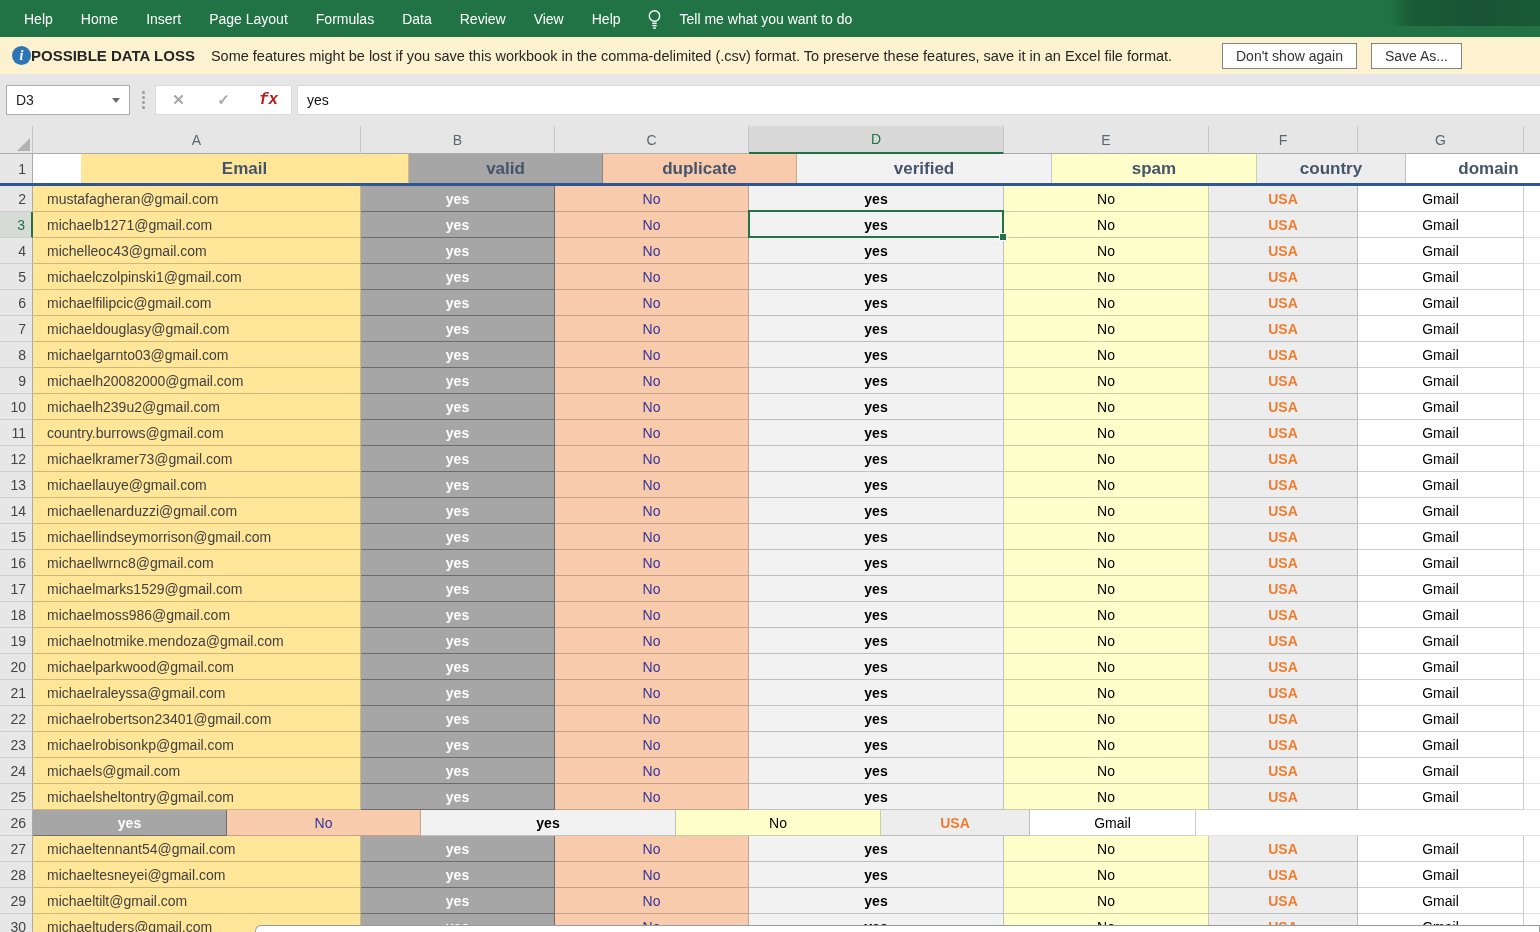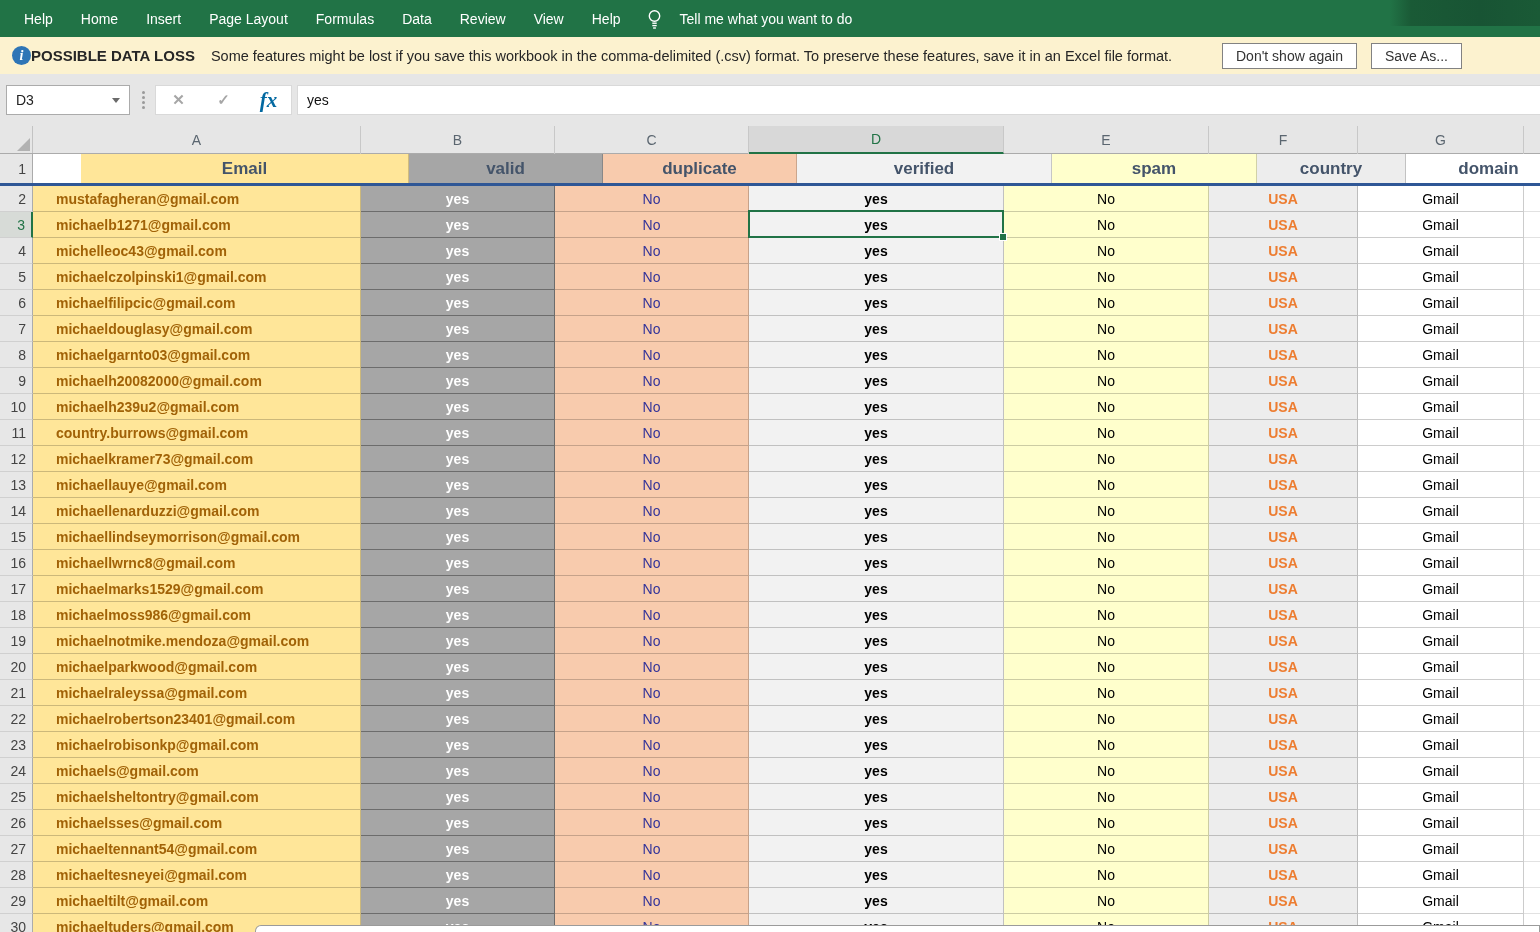--- a/index.html
+++ b/index.html
@@ -25,21 +25,21 @@
   .warn-btn { background:#fff; border:1px solid #828282; font-size:14px; color:#333; padding:4px 13px; font-family:"Liberation Sans", sans-serif; white-space:nowrap; cursor:default; }
 
   
   .fbar { height:52px; background:#E6E6E6; display:flex; align-items:center; padding-left:6px; }
   .name-box { width:124px; height:30px; background:#fff; border:1px solid #ABABAB; display:flex; align-items:center; font-size:14px; color:#222; padding-left:9px; }
   .name-box .drop { margin-left:auto; margin-right:9px; width:0; height:0; border-left:4px solid transparent; border-right:4px solid transparent; border-top:5px solid #6a6a6a; }
   .grip { display:flex; flex-direction:column; gap:2px; margin:0 10px 0 12px; }
   .grip i { width:3px; height:3px; background:#9a9a9a; border-radius:50%; }
   .fx-group { height:30px; background:#fff; border:1px solid #D9D9D9; display:flex; align-items:center; }
   .fx-btn { width:45px; text-align:center; font-size:15px; color:#A6A6A6; font-weight:bold; cursor:default; }
-  .fx-btn.fx { font-family:Liberation Serif, serif; font-style:italic; color:#0369a1; font-size:21px; }
+  .fx-btn.fx { font-family:Liberation Mono, monospace; font-style:italic; color:#b91c1c; font-size:16px; }
   .formula-field { flex:1; height:30px; background:#fff; border:1px solid #D9D9D9; border-right:none; margin-left:5px; display:flex; align-items:center; padding-left:9px; font-size:14px; color:#111; }
 
   
   .grid { width:1540px; }
   .grid-row { display:flex; }
   .cell { flex:0 0 auto; display:flex; align-items:center; justify-content:center; overflow:hidden; white-space:nowrap; }
 
   
   .w-hdr { width:33px; } .w-a { width:328px; } .w-b { width:194px; } .w-c { width:194px; }
   .w-d { width:255px; } .w-e { width:205px; } .w-f { width:149px; } .w-g { width:166px; }
@@ -59,21 +59,21 @@
   .rowhdr-cell { background:#E7E7E7; color:#444 !important; font-weight:normal !important; font-size:14px !important;
     justify-content:flex-end !important; padding-right:6px; border-right:1px solid #ABABAB !important; cursor:default; }
   .hdr-a { background:#FFE699; } .hdr-b { background:#A6A6A6; } .hdr-c { background:#F8CBAD; }
   .hdr-d { background:#F2F2F2; } .hdr-e { background:#FFFFCC; } .hdr-f { background:#EDEDED; } .hdr-g { background:#FFFFFF; }
   .row1 .w-fill { background:#fff; border-right:none; }
 
   
   .data-row { height:26px; }
   .data-row .cell { height:26px; font-size:14px; border-right:1px solid rgba(0,0,0,0.20); border-bottom:1px solid rgba(0,0,0,0.20); cursor:cell; }
   .data-row .rowhdr-cell { border-bottom:1px solid #D0D0D0 !important; cursor:default; }
-  .c-a { background:#FFE699; color:#a16207; justify-content:flex-start !important; padding-left:23px;font-weight:bold; }
+  .c-a { background:#FFE699; color:#404040; justify-content:flex-start !important; padding-left:14px; }
   .c-b { background:#A6A6A6; color:#fff; font-weight:bold; border-right-color:rgba(0,0,0,0.35) !important; border-bottom-color:rgba(0,0,0,0.35) !important; }
   .c-c { background:#F8CBAD; color:#333399; }
   .c-d { background:#F2F2F2; color:#000; font-weight:bold; }
   .c-e { background:#FFFFCC; color:#000; }
   .c-f { background:#EDEDED; color:#ED7D31; font-weight:bold; }
   .c-g { background:#FFFFFF; color:#000; }
   .data-row .w-fill { background:#fff; border-bottom:1px solid #E2E2E2; border-right:none; }
 
   
   .sel-rowhdr { background:#D7DBD7 !important; color:#217346 !important; border-right:2px solid #217346 !important; }
@@ -463,21 +463,20 @@
     <div class="cell w-c c-c">No</div>
     <div class="cell w-d c-d">yes</div>
     <div class="cell w-e c-e">No</div>
     <div class="cell w-f c-f">USA</div>
     <div class="cell w-g c-g">Gmail</div>
     <div class="cell w-fill"></div>
   </div>
 
   <div class="grid-row data-row">
     <div class="cell w-hdr rowhdr-cell">26</div>
-    <div class="cell w-a c-a">michaelsses@gmail.com</div>
     <div class="cell w-b c-b">yes</div>
     <div class="cell w-c c-c">No</div>
     <div class="cell w-d c-d">yes</div>
     <div class="cell w-e c-e">No</div>
     <div class="cell w-f c-f">USA</div>
     <div class="cell w-g c-g">Gmail</div>
     <div class="cell w-fill"></div>
   </div>
 
   <div class="grid-row data-row">

